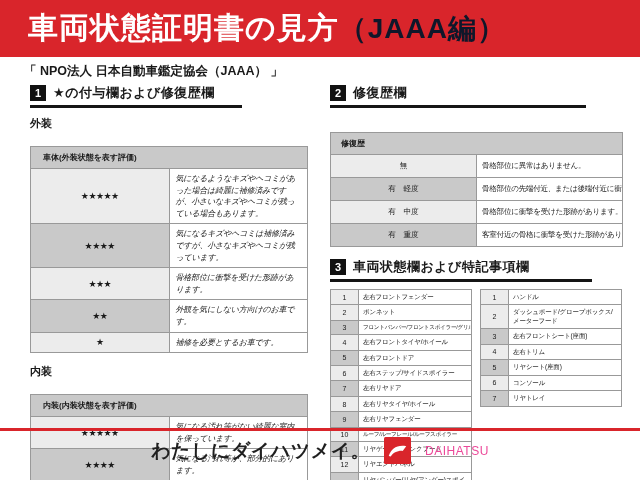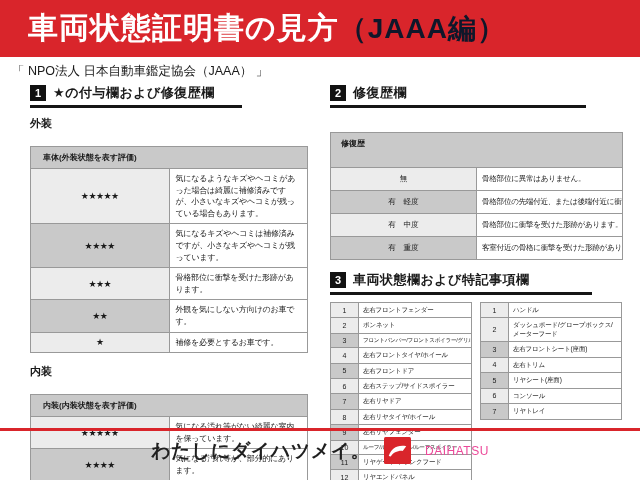--- a/index.html
+++ b/index.html
@@ -3,21 +3,21 @@
 <meta charset="utf-8">
 <style>
   html,body{margin:0;padding:0;width:640px;height:480px;overflow:hidden;background:#fff;
     font-family:"Liberation Sans","DejaVu Sans",sans-serif;color:#1a1a1a;position:relative;}
   
   .topbar{height:57px;background:#d9252b;display:flex;align-items:center;
     padding:0 24px 0 28px;box-sizing:border-box;}
   .topbar .title{color:#fff;font-size:30px;font-weight:bold;letter-spacing:1px;}
   .topbar .edition{color:#0f172a;font-size:28px;font-weight:bold;letter-spacing:1px;}
   
-  .subtitle{font-size:12.5px;color:#1a1a1a;padding:6px 0 2px 12px;font-weight:normal;}
+  .subtitle{font-size:12.5px;color:#1a1a1a;padding:6px 0 2px 24px;font-weight:bold;}
   
   .content{display:flex;gap:22px;padding:2px 0 0 30px;box-sizing:border-box;}
   .col-left{width:278px;flex:none;}
   .col-right{width:293px;flex:none;}
   
   .sec-head{display:flex;align-items:center;gap:7px;border-bottom:3px solid #151515;
     padding-bottom:3px;}
   .sec-head .sec-num{width:16px;height:16px;background:#111;color:#fff;font-size:11px;
     font-weight:bold;display:flex;align-items:center;justify-content:center;flex:none;}
   .sec-head .sec-title{font-size:13px;font-weight:bold;letter-spacing:0.5px;white-space:nowrap;}
@@ -28,24 +28,24 @@
   table{border-collapse:collapse;table-layout:fixed;}
   .tbl{border:1px solid #555;}
   .tbl td{border:1px solid #999;overflow:hidden;}
   .hd td{background:#c9c9c9;font-weight:bold;}
   .dk .st,.dk .lbl,.dk .num{background:#c9c9c9 !important;}
   
   .star-tbl{width:278px;font-size:8px;margin-top:15px;}
   .star-tbl .hd td{padding:5px 4px 5px 12px;}
   .star-tbl .st{width:53px;background:#ececec;text-align:center;font-size:9px;
     letter-spacing:-0.5px;font-family:"DejaVu Sans",sans-serif;padding:3px 0;}
-  .star-tbl .ds{background:#fff;padding:4px 6px;line-height:1.45;letter-spacing:-0.2px;}
+  .star-tbl .ds{background:#fff;padding:4px 6px;line-height:1.45;letter-spacing:-0.2px;font-style:italic;}
   
   .repair-tbl{width:293px;font-size:7.6px;margin-top:24px;}
-  .repair-tbl .hd td{padding:5px 4px 18px 10px;font-size:8px;}
+  .repair-tbl .hd td{padding:5px 4px 5px 10px;font-size:8px;}
   .repair-tbl .lbl{width:46px;background:#ececec;text-align:center;padding:6px 2px;}
   .repair-tbl .ds{background:#fff;padding:6px 5px;line-height:1.3;letter-spacing:-0.3px;white-space:nowrap;}
   
   .parts{display:flex;gap:8px;margin-top:7px;align-items:flex-start;}
   .parts-tbl{width:142px;font-size:6.5px;}
   .parts-tbl .num{width:25px;background:#ececec;text-align:center;padding:3px 1px;font-size:7px;}
   .parts-tbl .nm{background:#fff;padding:3px 4px;line-height:1.3;letter-spacing:-0.2px;}
   .parts-tbl .nm.sm{font-size:5.6px;white-space:nowrap;letter-spacing:-0.3px;}
   
   .bottom{position:absolute;left:0;right:0;bottom:10px;}

